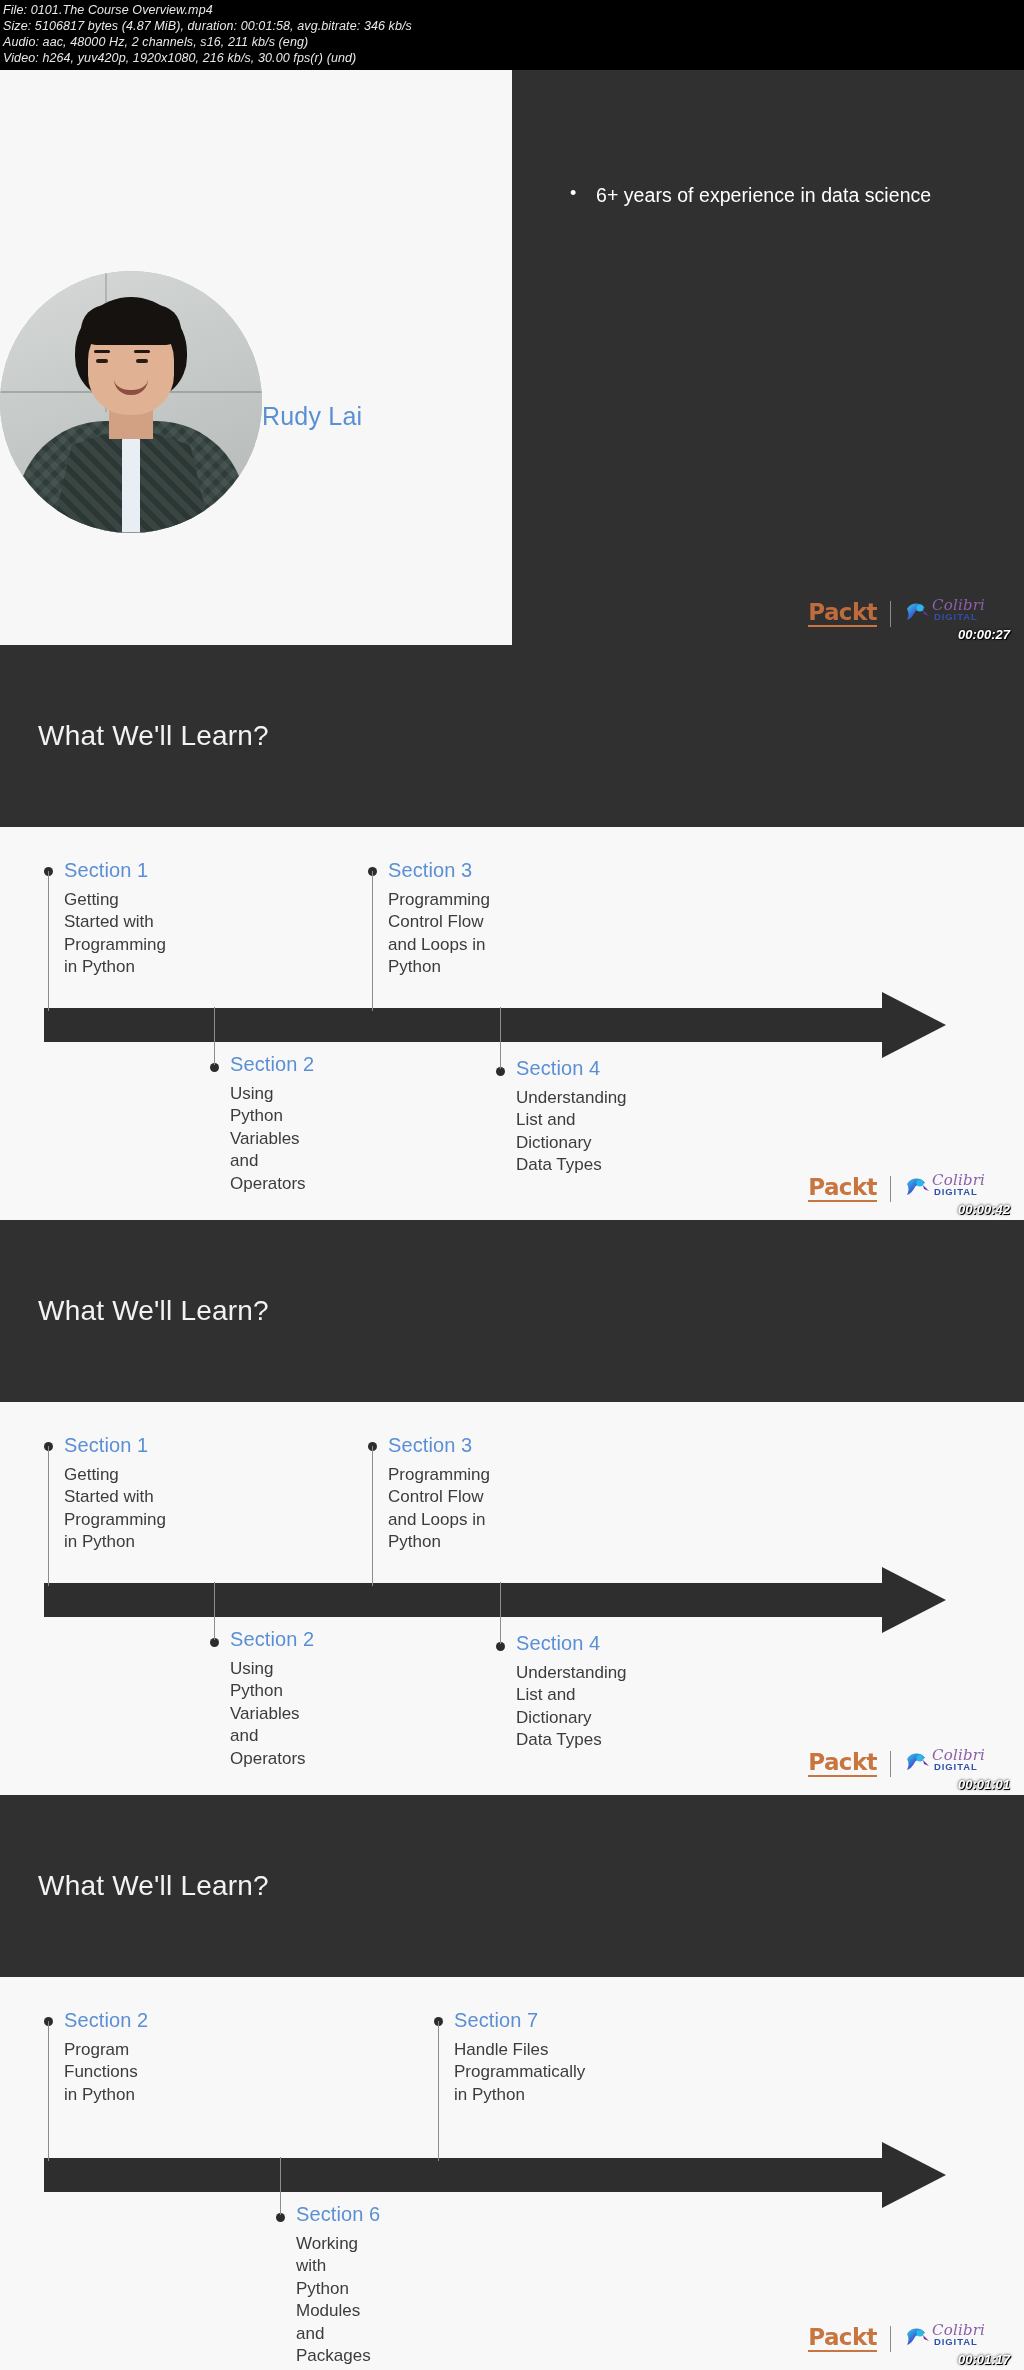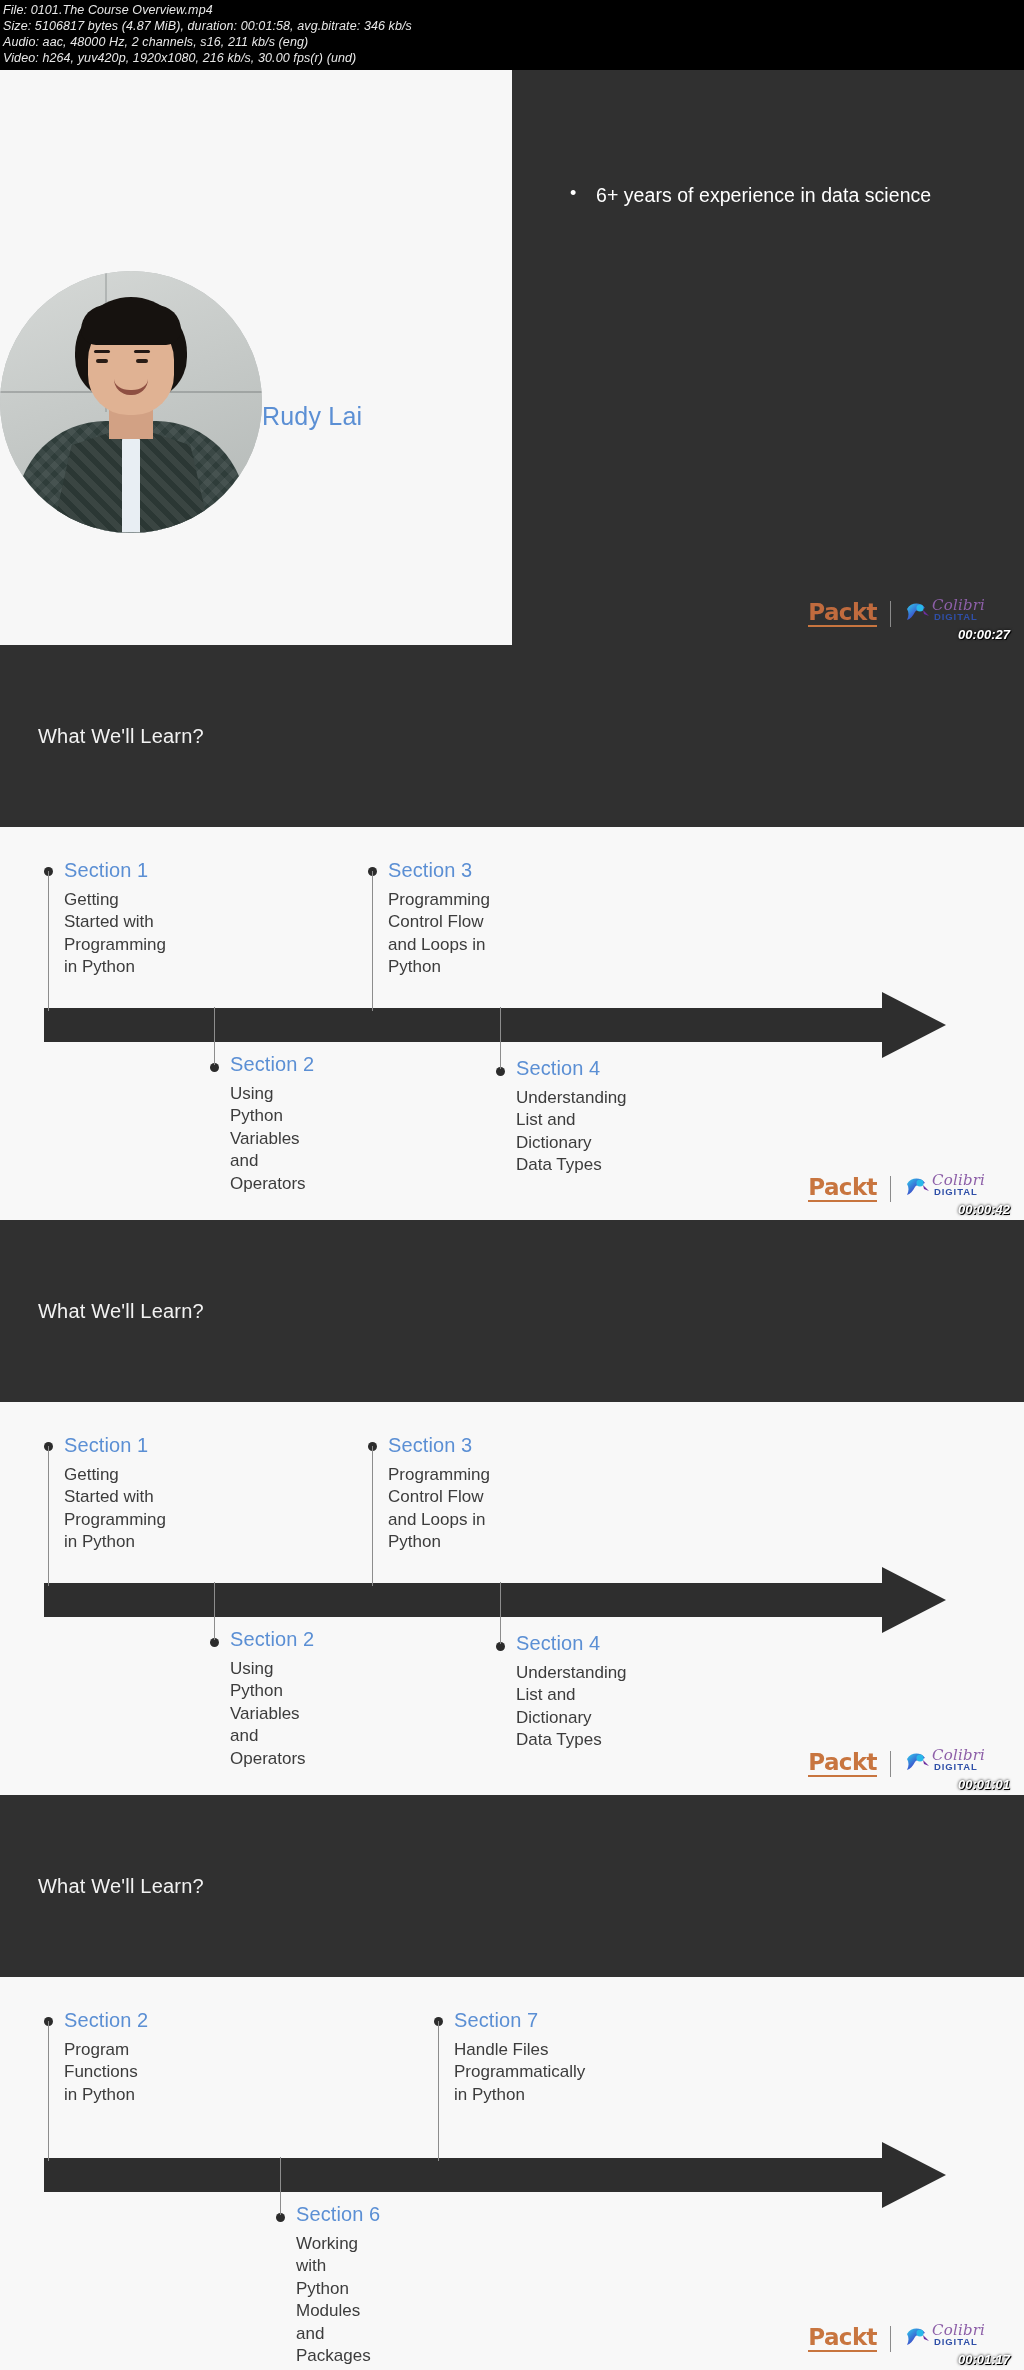--- a/index.html
+++ b/index.html
@@ -164,21 +164,21 @@
   }
   .brandwrap{ position:absolute; right:10px; bottom:4px; width:300px; height:56px; }
 
   
   .learn { width:1024px; height:100%; background:#f7f7f7; position:relative; }
   .learn-head {
     width:1024px; height:182px; background:#303030;
     display:flex; align-items:center;
   }
   .learn-head h2{
-    color:#f2f2f2; font-size:20px; font-weight:400;
+    color:#f2f2f2; font-size:28px; font-weight:400;
     padding-left:38px; letter-spacing:.2px;
   }
   .learn-body{ position:relative; width:1024px; height:393px; background:#f8f8f8; }
 
   .arrow{
     position:absolute; left:44px; top:175px;
     width:900px; height:46px;
   }
   .arrow .bar{
     position:absolute; left:0; top:6px; width:845px; height:34px; background:#2e2e2e;

